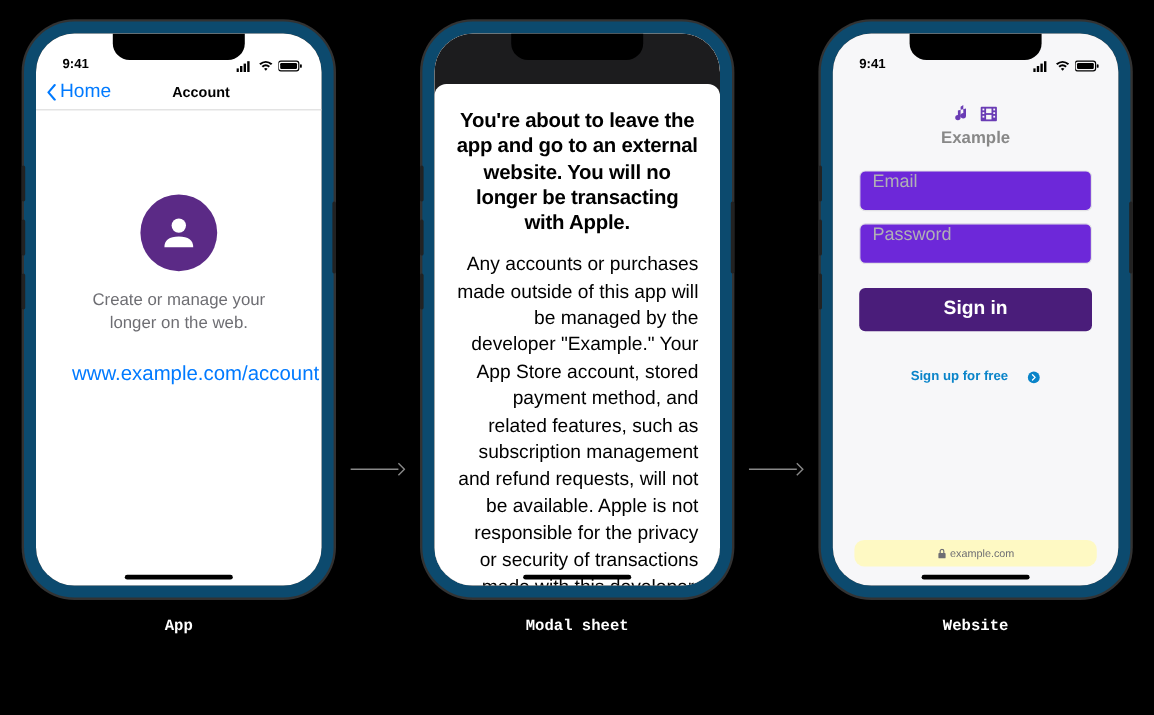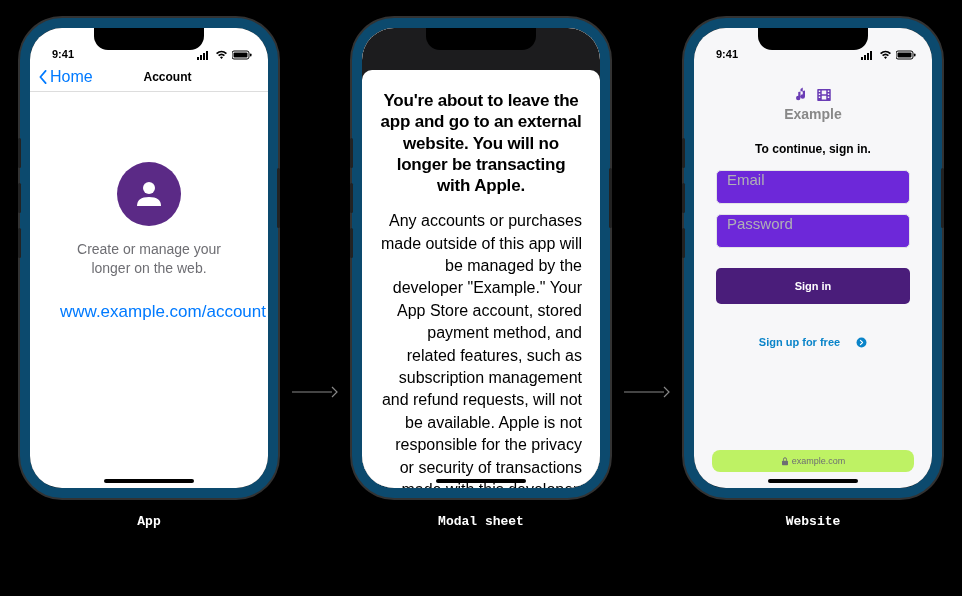--- a/index.html
+++ b/index.html
@@ -232,21 +232,21 @@
     margin-bottom: 10px;
   }
   .signin-btn {
     background: #4a1d7a;
     color: #fff;
     border-radius: 5px;
     height: 36px;
     display: flex;
     align-items: center;
     justify-content: center;
-    font-size: 11px;
+    font-size: 16px;
     font-weight: 600;
     margin: 20px 0 28px 0;
   }
   .site-noacct {
     font-size: 11px;
     font-weight: 700;
     margin-bottom: 4px;
   }
   .signup-link {
     color: #0a84c9;
@@ -254,21 +254,21 @@
     font-weight: 600;
     display: inline-flex;
     align-items: center;
     gap: 16px;
   }
   .url-bar {
     position: absolute;
     bottom: 16px;
     left: 18px; right: 18px;
     height: 22px;
-    background: #bef264;
+    background: #fef9c3;
     border-radius: 8px;
     display: flex;
     align-items: center;
     justify-content: center;
     font-size: 9px;
     color: #6e6e73;
     gap: 3px;
   }
 
   .caption {
@@ -426,21 +426,20 @@
                 <rect x="5" y="10" width="2" height="2" fill="#f7f7f9"></rect>
                 <rect x="5" y="14" width="2" height="2" fill="#f7f7f9"></rect>
                 <rect x="17" y="6" width="2" height="2" fill="#f7f7f9"></rect>
                 <rect x="17" y="10" width="2" height="2" fill="#f7f7f9"></rect>
                 <rect x="17" y="14" width="2" height="2" fill="#f7f7f9"></rect>
                 <rect x="9" y="6" width="6" height="5" fill="#f7f7f9"></rect>
                 <rect x="9" y="13" width="6" height="5" fill="#f7f7f9"></rect>
               </svg>
           </div>
           <div class="site-name">Example</div>
-          <div class="site-prompt">To continue, sign in.</div>
           <div class="site-input">
               <span>Email</span>
             </div>
           <div class="site-input">
               <span>Password</span>
             </div>
           <div class="signin-btn">Sign in</div>
           <div class="signup-link">
             <span>Sign up for free</span>
             <svg width="11" height="11" viewBox="0 0 20 20">

